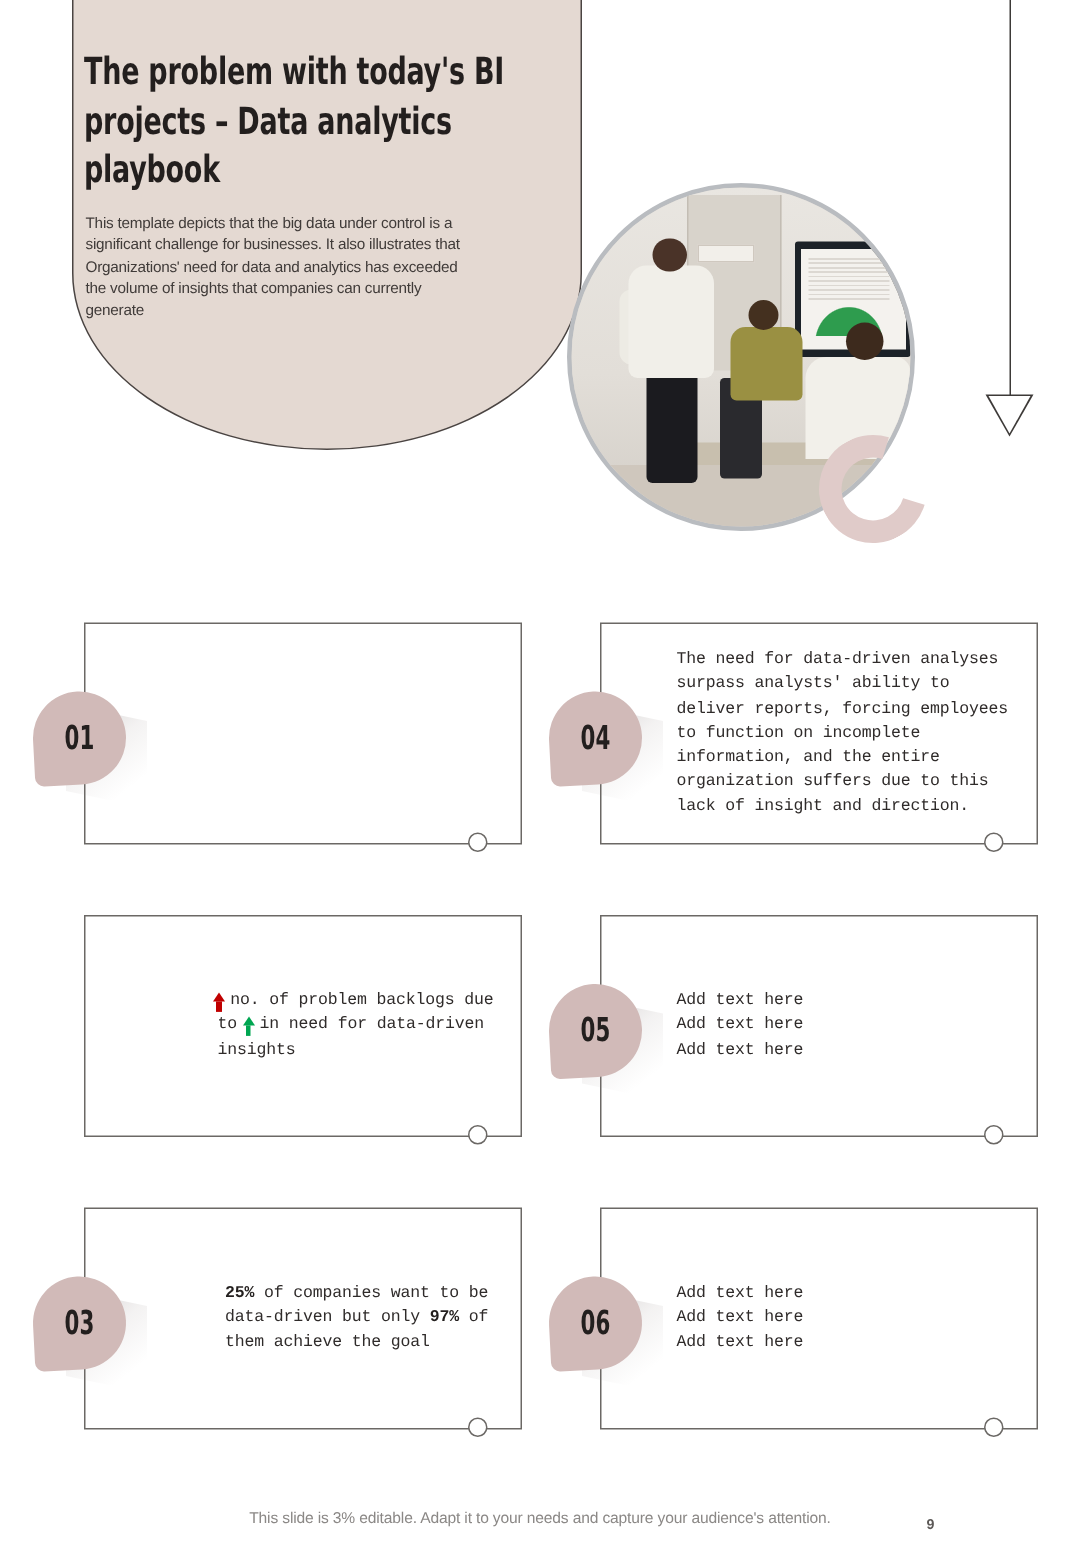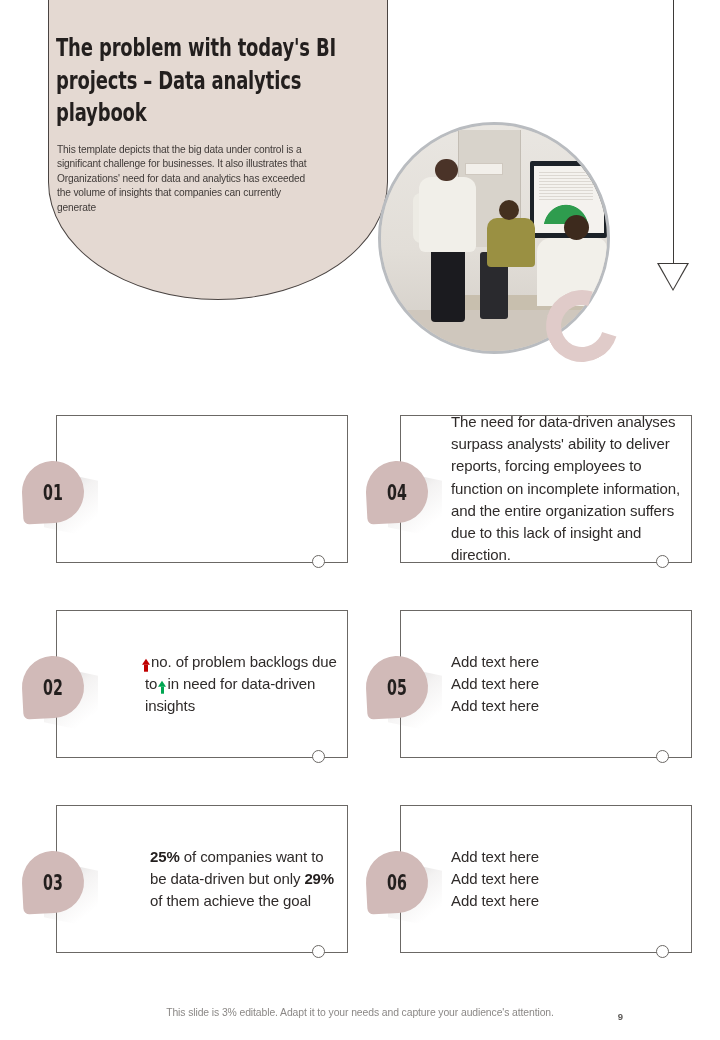--- a/index.html
+++ b/index.html
@@ -205,24 +205,25 @@
     transform: scaleX(0.72);
     letter-spacing: 0px;
   }
 
   .card-text {
     position: absolute;
     left: 93px;
     top: 50%;
     transform: translateY(-50%);
     width: 188px;
-    font-size: 15px;
+    font-size: 11px;
     line-height: 1.48;
     color: #2f2b2a;
     letter-spacing: -0.1px;
+    font-family: Liberation Mono, monospace;
   }
   .card.col-r .card-text { left: 50px; width: 232px; }
   .card.col-r.row-2 .card-text,
   .card.col-r.row-3 .card-text { left: 50px; width: 200px; }
 
   .card-dot {
     position: absolute;
     right: 22px;
     bottom: -6px;
     width: 13px;
@@ -320,43 +321,38 @@
   <div class="card col-l row-1">
     <div class="badge">
       <div class="badge-shadow"></div>
       <div class="badge-circle"></div>
       <div class="badge-num">01</div>
     </div>
     <div class="card-dot"></div>
   </div>
 
   <div class="card col-l row-2">
-    <div class="badge">
-      <div class="badge-shadow"></div>
-      <div class="badge-circle"></div>
-      <div class="badge-num">02</div>
-    </div>
     <div class="card-text" style="left:88px;width:200px;">
       <span class="arrow-up arrow-red"><i></i><b></b></span>
       <span>no. of problem backlogs due to</span>
       <span class="arrow-up arrow-green"><i></i><b></b></span>
       <span>in</span>
       <span>need for data-driven  insights</span>
     </div>
     <div class="card-dot"></div>
   </div>
 
   <div class="card col-l row-3">
     <div class="badge">
       <div class="badge-shadow"></div>
       <div class="badge-circle"></div>
       <div class="badge-num">03</div>
     </div>
     <div class="card-text">
-      <span class="bold">25%</span><span> of companies want to be data-driven  but only </span><span class="bold">29%</span><span> of them achieve the goal</span>
+      <span class="bold">25%</span><span> of companies want to be data-driven  but only </span><span class="bold">97%</span><span> of them achieve the goal</span>
     </div>
     <div class="card-dot"></div>
   </div>
 
   <div class="card col-r row-1">
     <div class="badge">
       <div class="badge-shadow"></div>
       <div class="badge-circle"></div>
       <div class="badge-num">04</div>
     </div>

